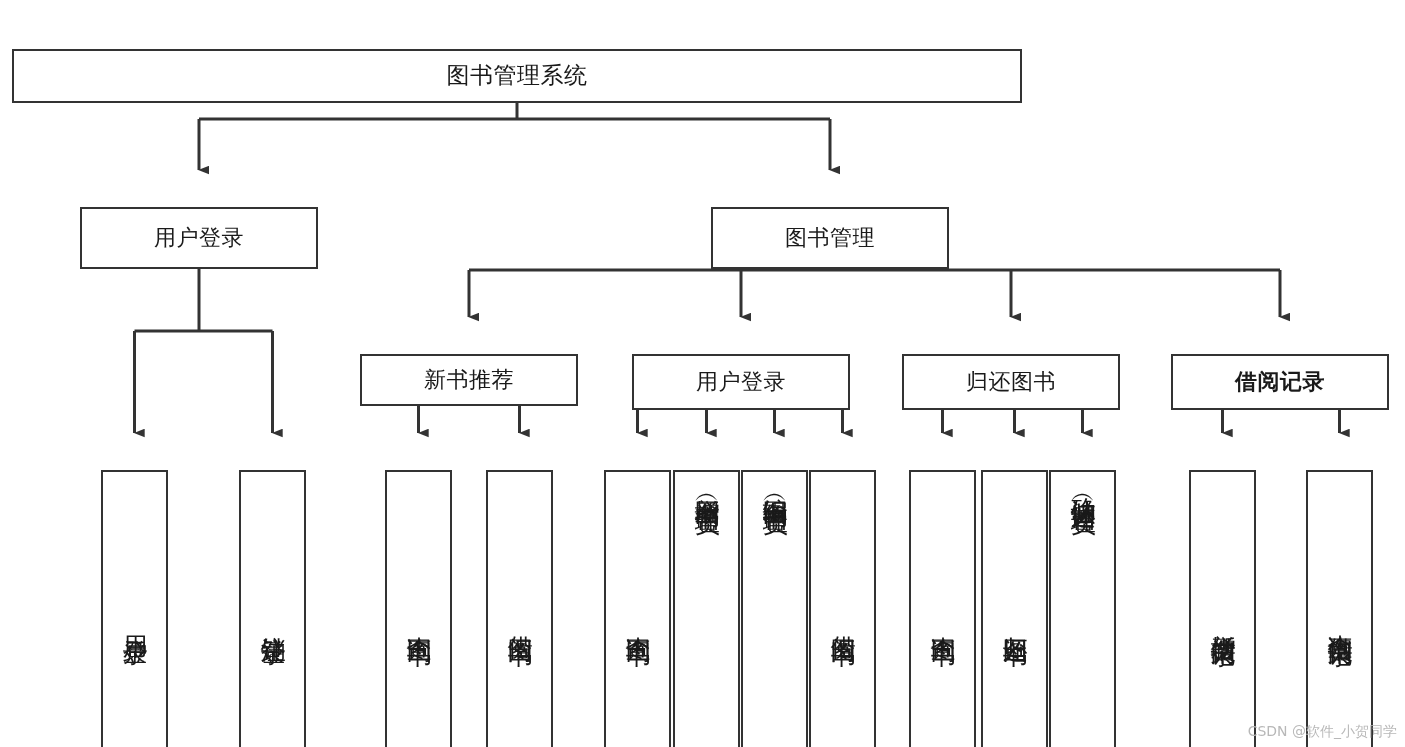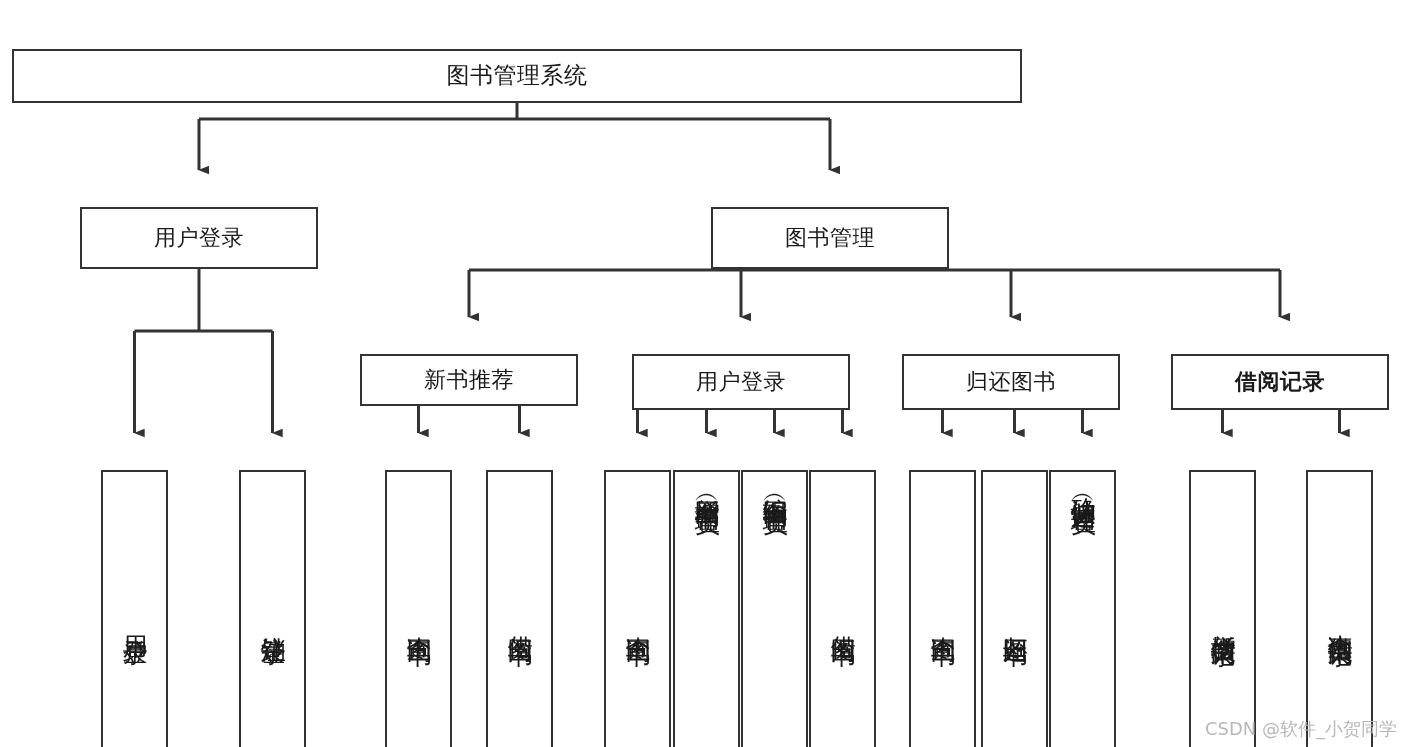--- a/index.html
+++ b/index.html
@@ -67,21 +67,21 @@
     white-space: nowrap;
   }
   .node.vertical.centered {
     align-items: center;
     padding-top: 0;
   }
   #watermark {
     position: absolute;
     right: 8px;
     bottom: 6px;
-    font-size: 18px;
+    font-size: 14px;
     color: #b8b8b8;
     z-index: 5;
     white-space: nowrap;
     font-family: "DejaVu Sans", "Liberation Sans", sans-serif;
     margin-left: 40px;
   }
 </style>
 </head>
 <body>
 

